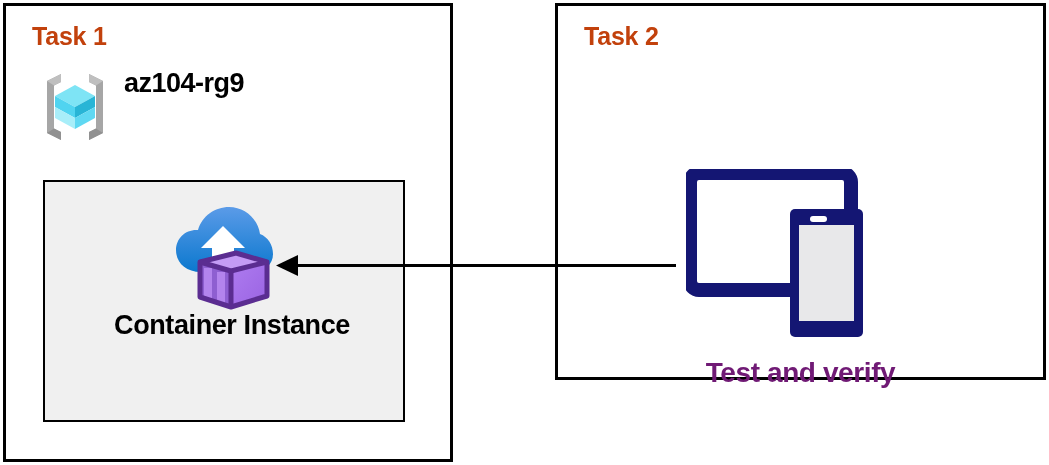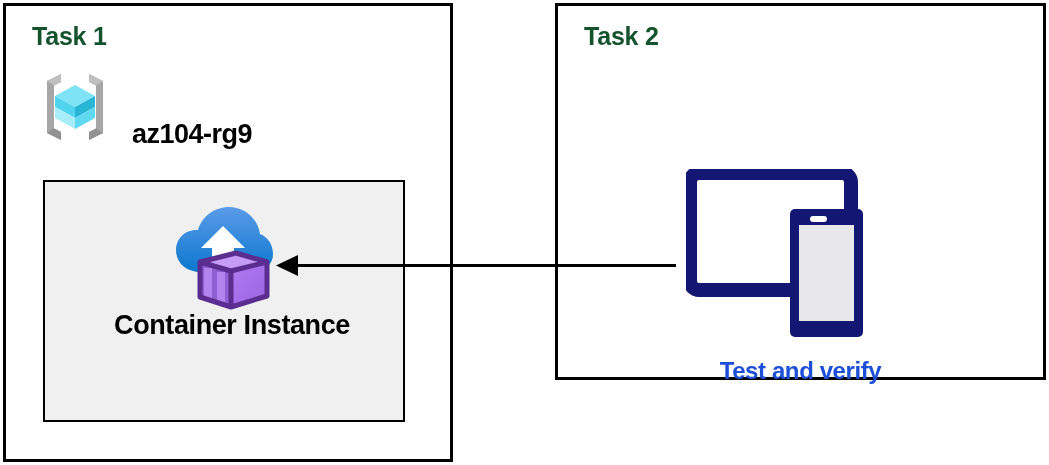--- a/index.html
+++ b/index.html
@@ -27,33 +27,33 @@
   }
   #panel-task1 { left: 3px;   top: 3px; width: 450px; height: 459px; }
   #panel-task2 { left: 555px; top: 3px; width: 491px; height: 377px; }
 
   .panel-title {
     position: absolute;
     top: 16px;
     left: 26px;
     font-size: 25px;
     font-weight: bold;
-    color: #14532d;
+    color: #c2410c;
     letter-spacing: -0.2px;
     white-space: nowrap;
   }
 
   
   #resource-group-row {
     position: absolute;
     left: 30px;
     top: 62px;
     display: flex;
-    align-items: flex-end;
-    gap: 18px;
+    align-items: flex-start;
+    gap: 10px;
   }
   #resource-group-name {
     font-size: 27px;
     font-weight: bold;
     color: #000000;
     letter-spacing: -0.5px;
     white-space: nowrap;
   }
 
   
@@ -90,23 +90,23 @@
     position: absolute;
     left: 128px;
     top: 163px;
   }
   #test-verify-label {
     position: absolute;
     left: 0;
     right: 0;
     top: 351px;
     text-align: center;
-    font-size: 24px;
-    font-weight: bold;
-    color: #1d4ed8;
+    font-size: 28px;
+    font-weight: bold;
+    color: #701a75;
     letter-spacing: -0.4px;
   }
 
   
   #connector-arrow {
     position: absolute;
     left: 272px;
     top: 250px;
     pointer-events: none;
   }

